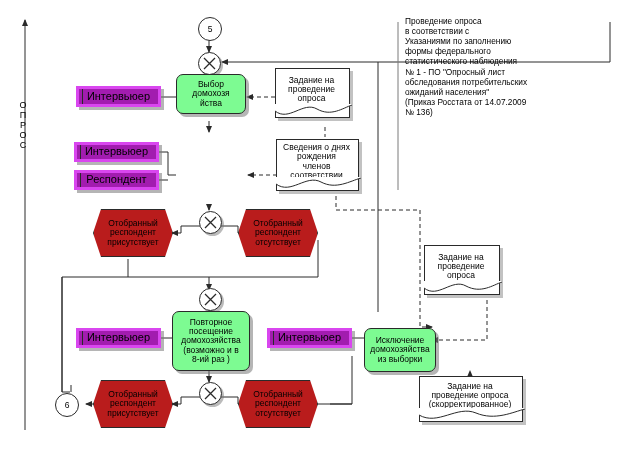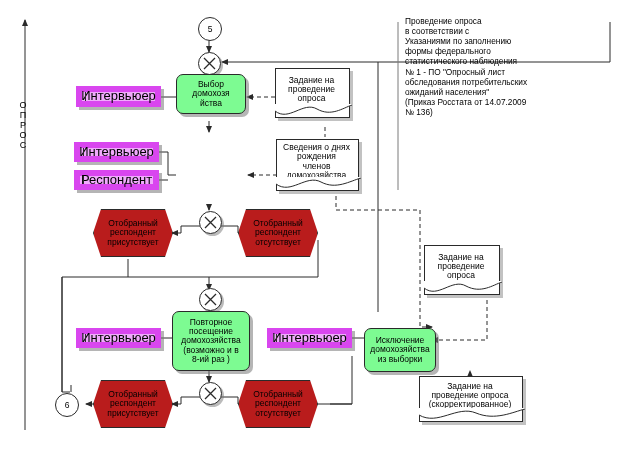--- a/index.html
+++ b/index.html
@@ -10,23 +10,23 @@
   }
   #svg-layer{position:absolute;left:0;top:0;width:623px;height:454px;}
   .node{position:absolute;box-sizing:border-box;display:flex;align-items:center;
         justify-content:center;text-align:center;line-height:1.08;}
   .proc{
     background:#7DFB92;border:1px solid #2a2a2a;border-radius:7px;
     box-shadow:3px 3px 0 rgba(120,120,120,.55);
     font-size:8.5px;color:#000;padding:2px 3px;
   }
   .actor{
-    background:#f0abfc;border:6px solid #d946ef;
+    background:#a21caf;border:3px solid #d946ef;
     box-shadow:3px 3px 0 rgba(120,120,120,.55);
-    font-size:13px;color:#000;
+    font-size:11px;color:#000;
   }
   .actor::before{
     content:"";position:absolute;left:3px;top:0px;bottom:0px;width:0;
     border-left:1px solid #2a2a2a;
   }
   .hex{
     font-size:8.5px;color:#000;
     background:#b91c1c;
     border:1px solid #2a2a2a;
     clip-path:polygon(10% 0,90% 0,100% 50%,90% 100%,10% 100%,0 50%);
@@ -235,21 +235,21 @@
     <svg class="doc-wave" viewBox="0 0 77 14" preserveAspectRatio="none">
       <path d="M0,0 L0,7 C14,18 28,-3 42,5 C56,13 68,4 77,1 L77,0 Z" fill="#ffffff" stroke="none"></path>
       <path d="M0,7 C14,18 28,-3 42,5 C56,13 68,4 77,1" fill="none" stroke="#2a2a2a" stroke-width="1"></path>
     </svg>
   </div>
 
   <div class="node doc" style="left:276px;top:139px;width:83px;height:52px;white-space:pre-line;justify-content:center;">
     <span>Сведения о днях
 рождения
 членов
-домохозяйства</span>
+соответствии</span>
     <svg class="doc-wave" viewBox="0 0 85 14" preserveAspectRatio="none">
       <path d="M0,0 L0,7 C15,18 30,-3 45,5 C60,13 74,4 85,1 L85,0 Z" fill="#ffffff" stroke="none"></path>
       <path d="M0,7 C15,18 30,-3 45,5 C60,13 74,4 85,1" fill="none" stroke="#2a2a2a" stroke-width="1"></path>
     </svg>
   </div>
 
   <div class="node doc" style="left:424px;top:245px;width:76px;height:50px;white-space:pre-line;justify-content:center;">
     <span>Задание на
 проведение
 опроса</span>

